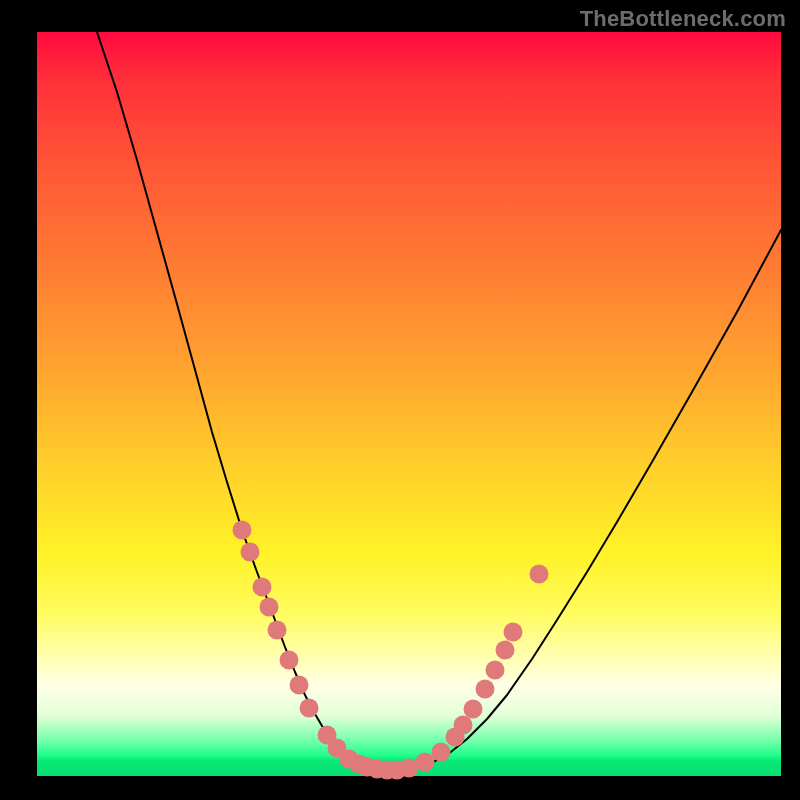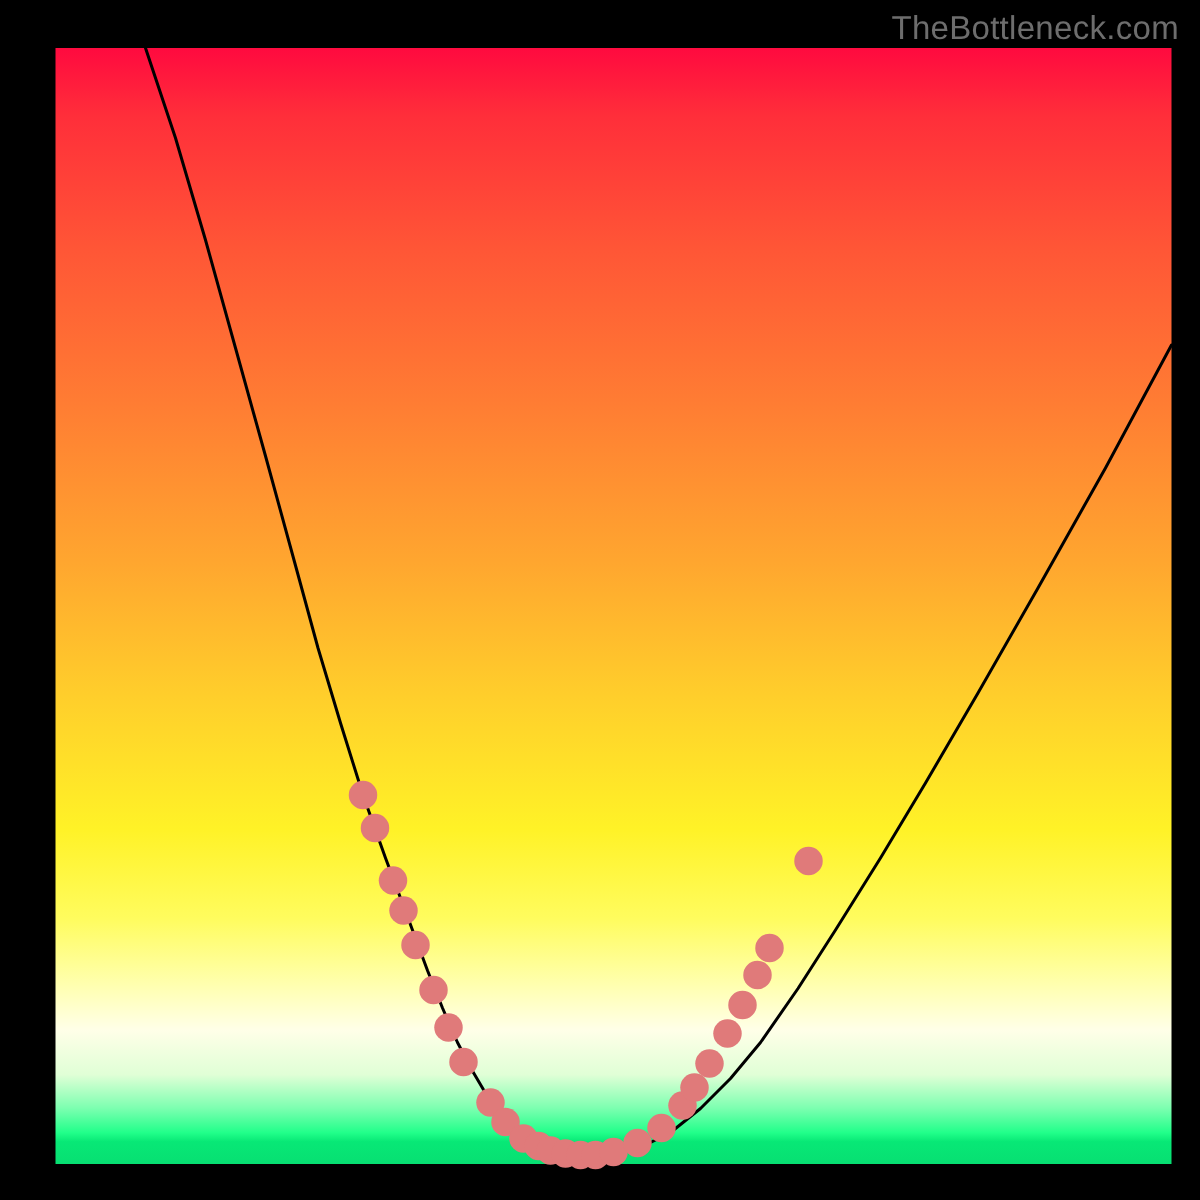--- a/index.html
+++ b/index.html
@@ -44,21 +44,21 @@
       #08e876 98%,
       #07df72 100%
     );
   }
   .watermark {
     position: absolute;
     top: 6px;
     right: 14px;
     color: #6d6d6d;
     font-size: 22px;
-    font-weight: 400;
+    font-weight: 700;
     letter-spacing: 0.2px;
     user-select: none;
   }
   svg.curve {
     position: absolute;
     left: 0;
     top: 0;
     width: 744px;
     height: 744px;
     overflow: visible;

